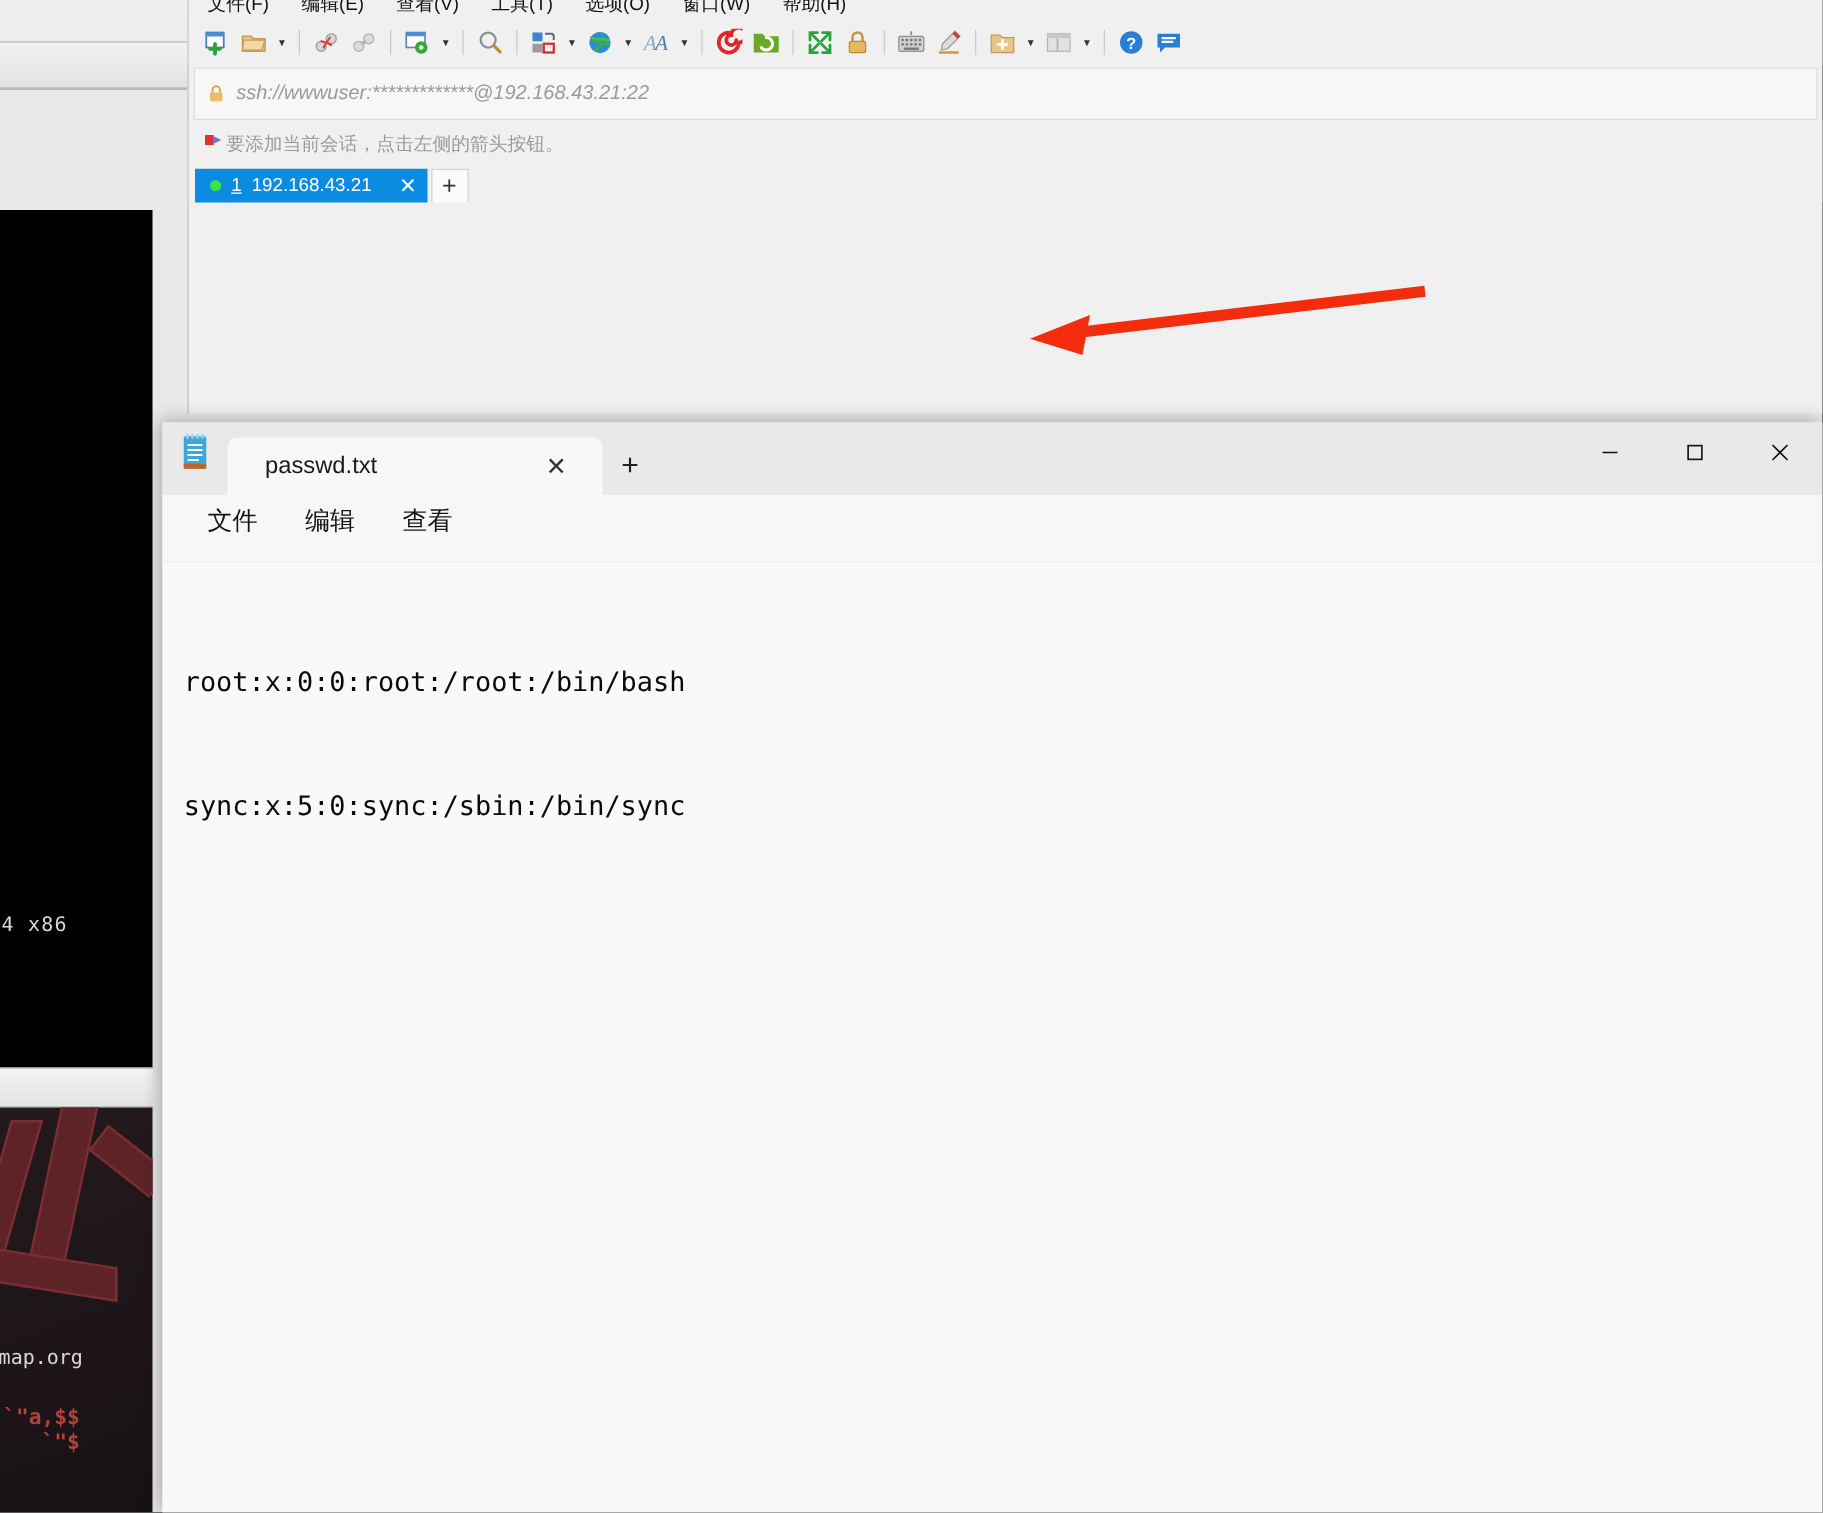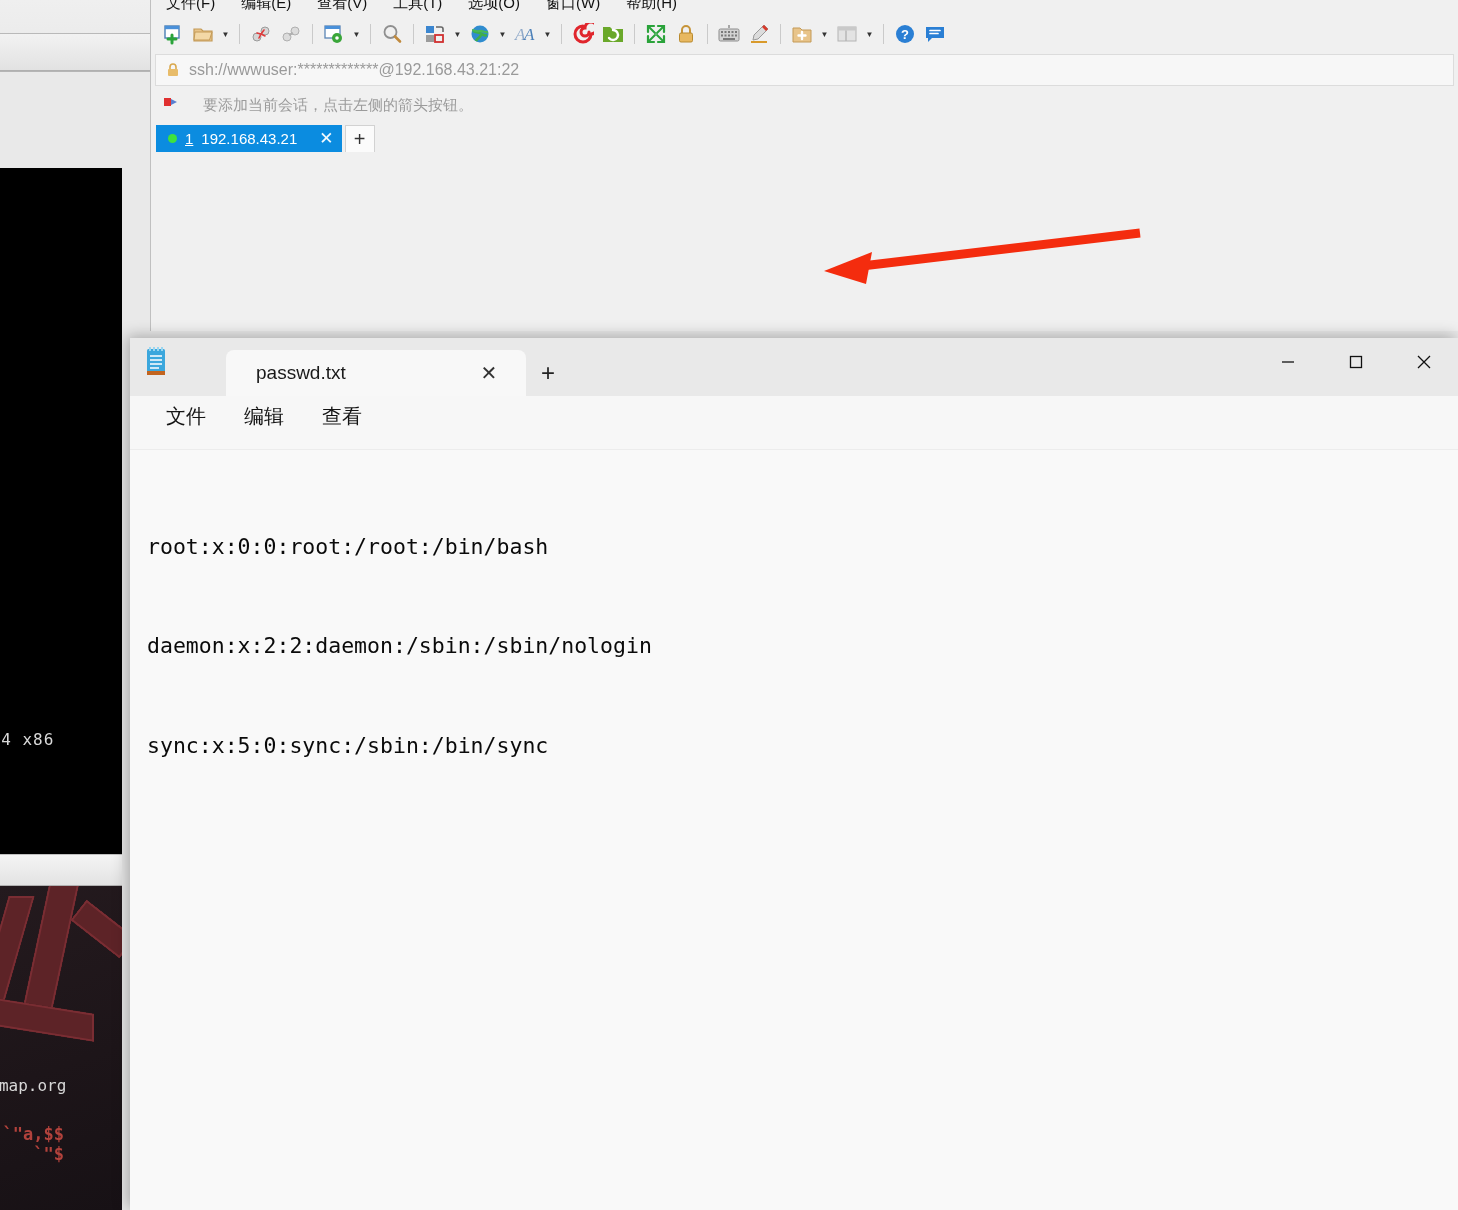--- a/index.html
+++ b/index.html
@@ -95,28 +95,28 @@
     width: 28px; height: 28px; display: flex; align-items: center; justify-content: center;
     border-radius: 2px;
   }
   .tb-caret {
     width: 13px; height: 28px; display: flex; align-items: center; justify-content: center;
     font-size: 8px; color: #333;
   }
   .tb-sep { width: 1px; height: 20px; background: #cacaca; margin: 0 5px; }
 
   .ssh-addressbar {
-    height: 32px; margin: 2px 4px 0 4px;
+    height: 42px; margin: 2px 4px 0 4px;
     background: #f7f7f7; border: 1px solid #dcdcdc;
     display: flex; align-items: center; padding: 0 10px; gap: 9px;
-    font-size: 16px; color: #9a9a9a;
+    font-size: 16px; color: #9a9a9a; font-style: italic;
   }
   .ssh-notice {
     height: 38px; background: #f0f0f0;
-    display: flex; align-items: center; padding: 0 12px; gap: 24px;
+    display: flex; align-items: center; padding: 0 12px; gap: 2px;
     font-size: 15px; color: #9b9b9b;
   }
   .ssh-tabstrip {
     height: 28px; background: #f0f0f0; display: flex; align-items: flex-end;
     padding-left: 5px;
   }
   .ssh-tab {
     height: 27px; background: #0b8ce0; color: #fff;
     display: flex; align-items: center; gap: 8px;
     padding: 0 8px 0 12px; font-size: 15px; white-space: nowrap;
@@ -150,21 +150,21 @@
     display: flex; align-items: flex-end; position: relative;
   }
   .np-appicon {
     width: 52px; height: 58px; display: flex; align-items: center; justify-content: center;
     padding-bottom: 10px;
   }
   .np-tab {
     height: 46px; min-width: 300px; background: #f8f8f8;
     border-radius: 8px 8px 0 0;
     display: flex; align-items: center; padding: 0 0 0 30px;
-    font-size: 19px; color: #1a1a1a; position: relative; margin-left: 44px;
+    font-size: 19px; color: #1a1a1a; position: relative;
   }
   .np-tab-close {
     position: absolute; right: 24px; top: 50%; transform: translateY(-50%);
     font-size: 20px; color: #333; width: 26px; height: 26px;
     display: flex; align-items: center; justify-content: center;
   }
   .np-newtab {
     width: 44px; height: 46px; display: flex; align-items: center; justify-content: center;
     font-size: 24px; color: #222; font-weight: 300;
   }
@@ -501,21 +501,20 @@
 
     <div class="np-menubar">
       <div class="np-menu">文件</div>
       <div class="np-menu">编辑</div>
       <div class="np-menu">查看</div>
     </div>
 
     <div class="np-body">
       <div class="np-text">
         <div>root:x:0:0:root:/root:/bin/bash</div>
-        <div>daemon:x:2:2:daemon:/sbin:/sbin/nologin</div>
         <div>sync:x:5:0:sync:/sbin:/bin/sync</div>
         
         
         
         
         
         
         
         
         

